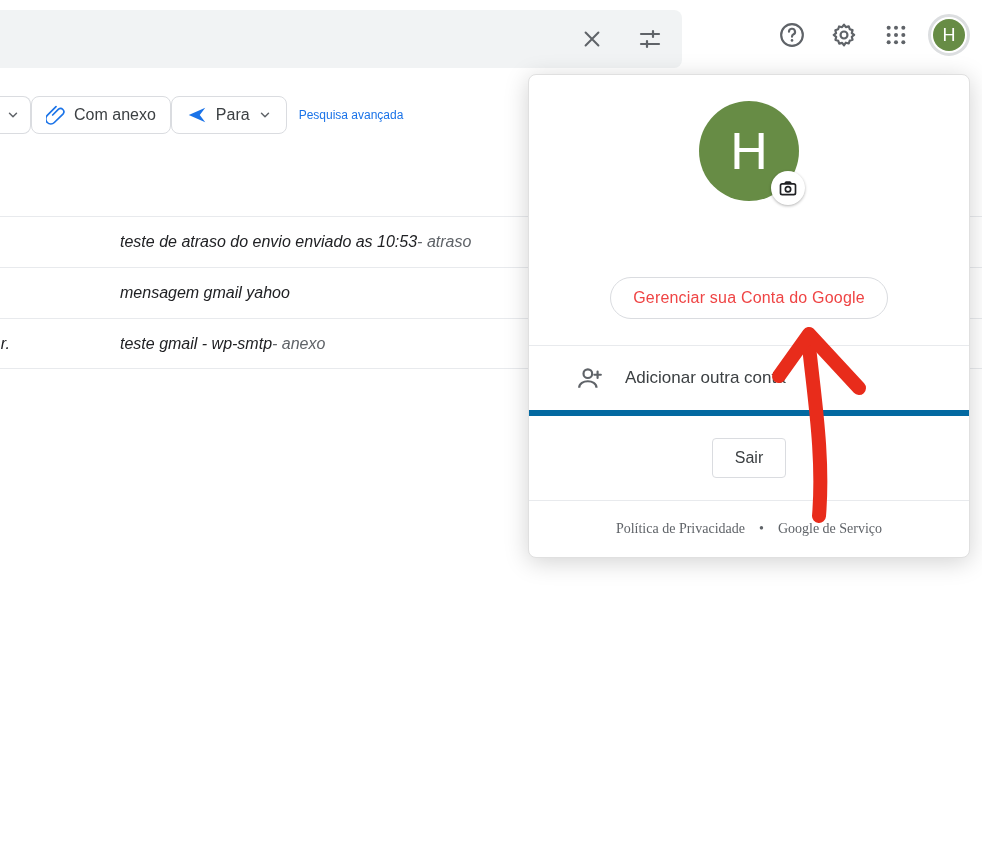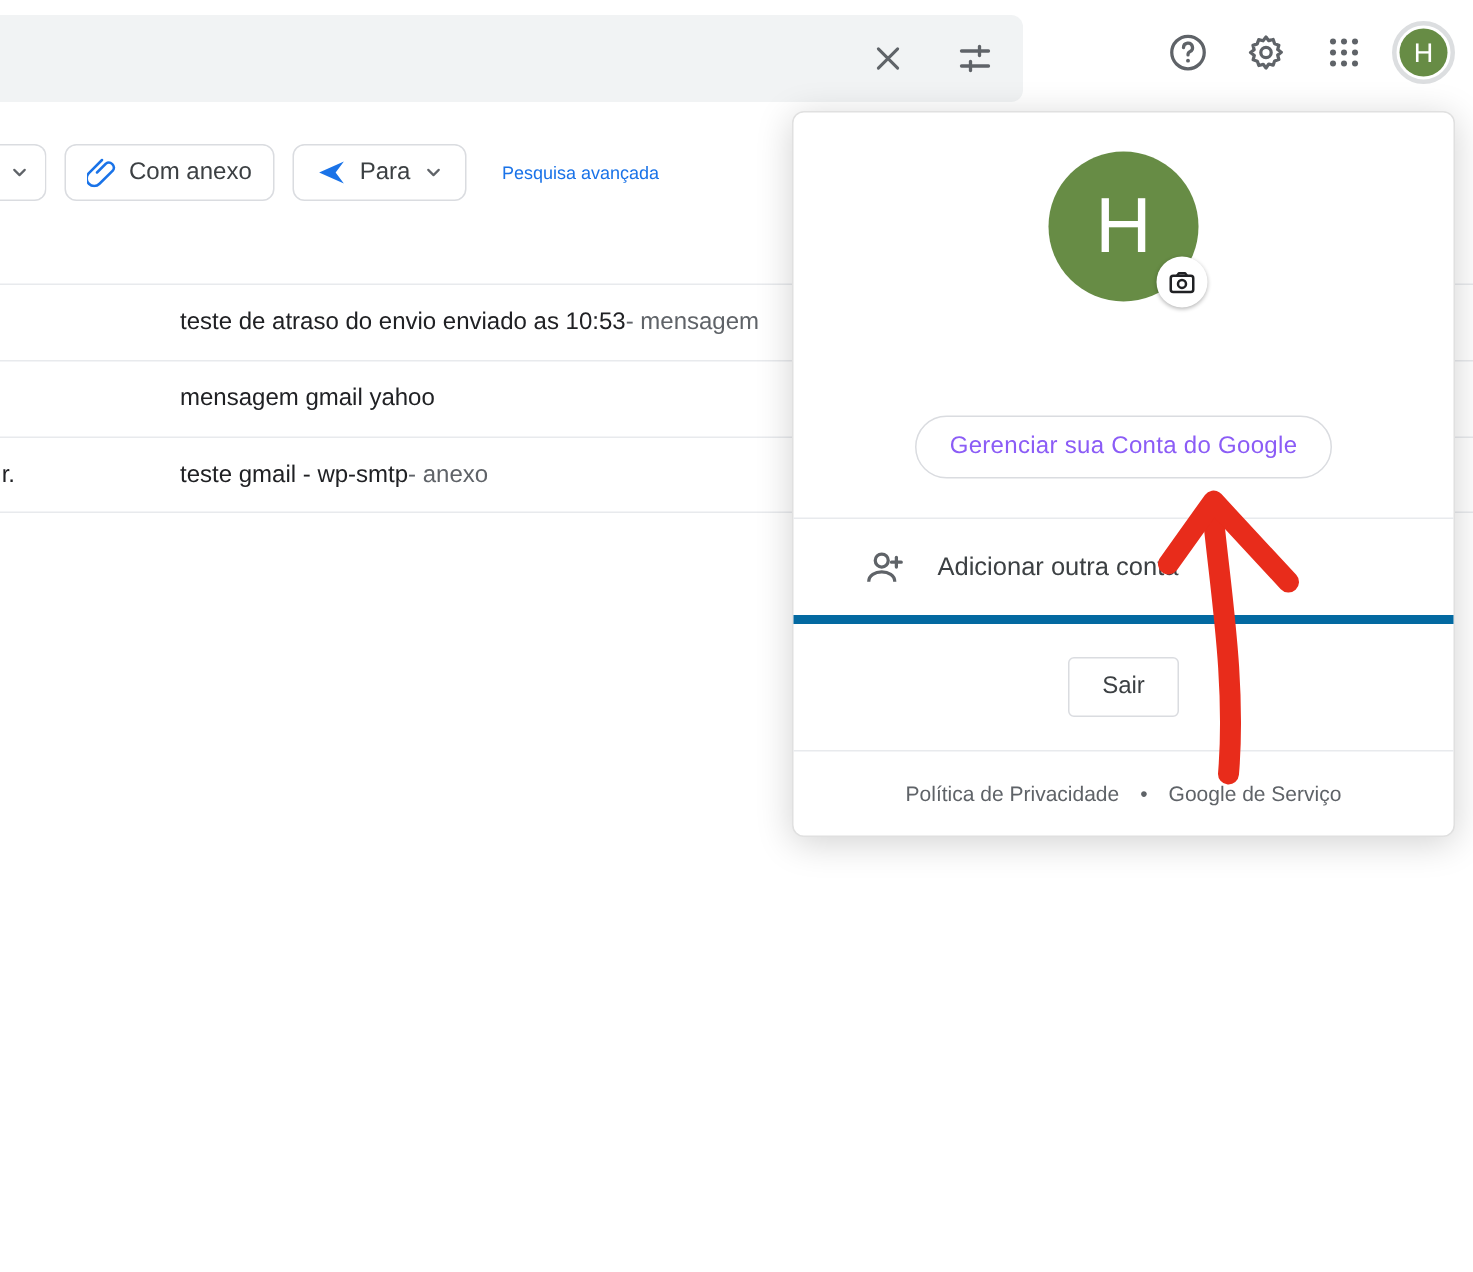--- a/index.html
+++ b/index.html
@@ -20,33 +20,33 @@
   .avatar-small {
     width:42px; height:42px; border-radius:50%;
     display:flex; align-items:center; justify-content:center;
     position:relative;
   }
   .avatar-ring { border:3px solid #dcdee0; }
   .avatar-inner { width:32px; height:32px; border-radius:50%; background:#678c45; color:#fff; display:flex; align-items:center; justify-content:center; font-size:18px; font-weight:500; font-family:Arial; }
 
   
   .filters {
-    position:absolute; top:92px; left:0; width:100%; height:45px; display:flex; align-items:center; gap:12px; padding-left:0;
+    position:absolute; top:92px; left:0; width:100%; height:45px; display:flex; align-items:center; padding-left:0;
   }
   .pill-cut {
     height:38px; border:1px solid #dadce0; border-radius:0 8px 8px 0; border-left:none; display:flex; align-items:center; padding:0 10px 0 6px; gap:6px;
   }
   .pill {
     height:38px; border:1px solid #dadce0; border-radius:8px; display:flex; align-items:center; padding:0 14px; gap:8px;
     font-size:16px; color:#3c4043; cursor:pointer;
   }
   .link { color:#1a73e8; font-size:12px; margin-left:12px; cursor:pointer; }
 
   
-  .list { position:absolute; top:189px; left:0; width:100%; }
+  .list { position:absolute; top:216px; left:0; width:100%;font-style:italic; }
   .row {
     height:51px; display:flex; align-items:center; padding-left:120px;
     font-size:16px; color:#202124; border-top:1px solid #e8eaed; background:#fff;
   }
   .row .snippet { color:#5f6368; }
   .row.last { border-bottom:1px solid #e8eaed; }
   .row .r-tail { position:absolute; left:0; width:10px; text-align:right; color:#202124; }
 
   
   .menu {
@@ -56,28 +56,28 @@
     display:flex; flex-direction:column; align-items:center;
     z-index:10;
   }
   .menu .avatar-big-wrap { position:relative; margin-top:26px; }
   .avatar-big { width:100px; height:100px; border-radius:50%; background:#678c45; display:flex; align-items:center; justify-content:center; color:#fff; font-size:52px; font-weight:400; font-family:Arial; }
   .cam-badge { position:absolute; right:-6px; bottom:-4px; width:34px; height:34px; border-radius:50%; background:#fff; box-shadow:0 1px 3px rgba(0,0,0,0.3); display:flex; align-items:center; justify-content:center; }
 
   .menu .spacer { height:76px; }
   .manage-btn {
     height:42px; padding:0 22px; border:1px solid #dadce0; border-radius:21px;
-    background:#fff; color:#8b5cf6; font-size:16px; display:flex; align-items:center; cursor:pointer; letter-spacing:0.2px;text-align:right;
+    background:#fff; color:#ef4444; font-size:16px; display:flex; align-items:center; cursor:pointer; letter-spacing:0.2px;text-align:right;
   }
   .menu-section { width:100%; border-top:1px solid #e8eaed; margin-top:26px; }
   .add-row { height:64px; display:flex; align-items:center; gap:22px; padding-left:48px; color:#3c4043; font-size:17px; cursor:pointer; }
   .signout-wrap { width:100%; border-top:6px solid #0369a1; display:flex; justify-content:center; padding:22px 0; }
   .signout-btn { border:1px solid #dadce0; border-radius:4px; padding:10px 22px; font-size:16px; color:#3c4043; background:#fff; cursor:pointer; }
   .footer-links { width:100%; border-top:1px solid #e8eaed; display:flex; justify-content:center; align-items:center; gap:14px; padding:20px 0; color:#5f6368; font-size:14px; }
-  .footer-links span { cursor:pointer; }
+  .footer-links span { cursor:pointer;font-family:Liberation Serif, serif; }
   .dot { color:#5f6368; }
 
   
   .arrow { position:absolute; top:316px; left:764px; z-index:20; pointer-events:none; }
 
   svg { display:block; }
 </style>
 </head>
 <body>
 
@@ -154,21 +154,21 @@
         <path d="M6 9l6 6 6-6" fill="none" stroke="#5f6368" stroke-width="2.5" stroke-linecap="round" stroke-linejoin="round"></path>
       </svg>
   </div>
   <span class="link">Pesquisa avançada</span>
 </div>
 
 <div class="list">
   <div class="row">
     <span class="r-tail"></span>
     <span>teste de atraso do envio enviado as 10:53</span>
-    <span class="snippet"> - mensagem</span>
+    <span class="snippet"> - atraso</span>
   </div>
   <div class="row">
     <span class="r-tail"></span>
     <span>mensagem gmail yahoo</span>
     <span class="snippet"></span>
   </div>
   <div class="row last">
     <span class="r-tail">r.</span>
     <span>teste gmail - wp-smtp</span>
     <span class="snippet"> - anexo</span>

